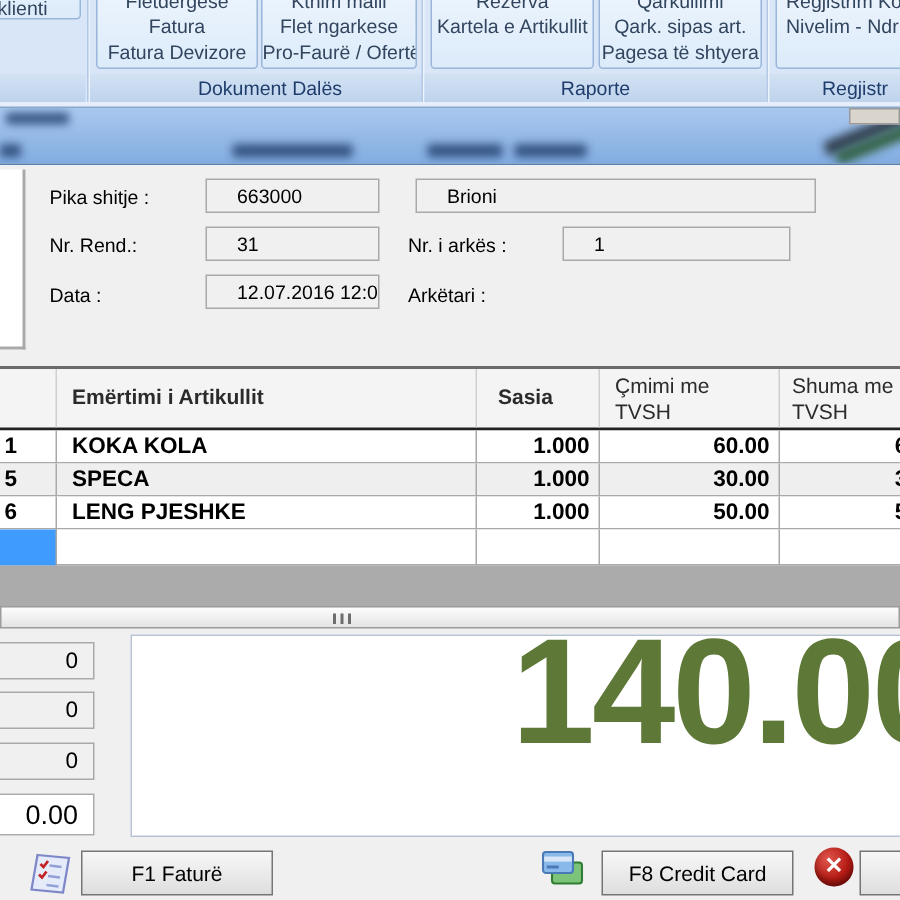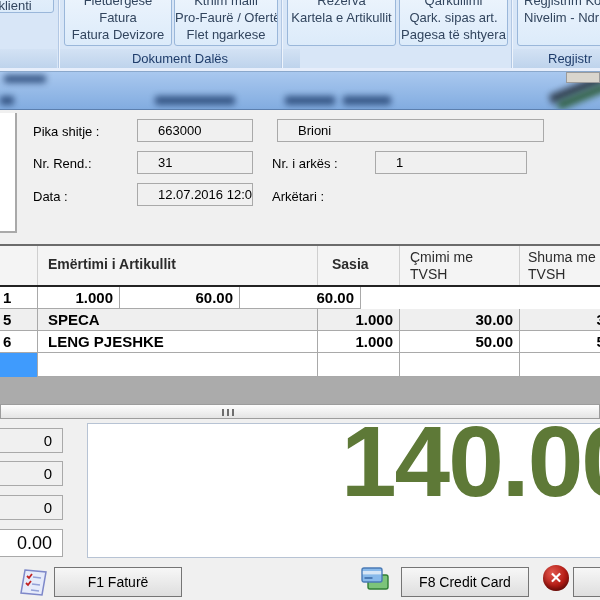--- a/index.html
+++ b/index.html
@@ -88,38 +88,41 @@
 
     <div class="rgroup-sep" style="left:58px;"></div>
 
     <div class="ribbon-btn" style="left:64px;top:-13px;width:108px;height:59px;">
       <div class="rline">Fletdërgese</div>
       <div class="rline">Fatura</div>
       <div class="rline">Fatura Devizore</div>
     </div>
     <div class="ribbon-btn" style="left:174px;top:-13px;width:104px;height:59px;">
       <div class="rline">Kthim malli</div>
+      <div class="rline">Flet ngarkese</div>
       <div class="rline">Pro-Faurë / Ofertë</div>
-      <div class="rline">Flet ngarkese</div>
     </div>
     <div class="group-band" style="left:60px;width:240px;">
       <span>Dokument Dalës</span>
     </div>
 
     <div class="rgroup-sep" style="left:281px;"></div>
 
     <div class="ribbon-btn" style="left:287px;top:-13px;width:109px;height:59px;">
       <div class="rline">Rezerva</div>
       <div class="rline">Kartela e Artikullit</div>
       <div class="rline"></div>
     </div>
     <div class="ribbon-btn" style="left:399px;top:-13px;width:109px;height:59px;">
       <div class="rline">Qarkullimi</div>
       <div class="rline">Qark. sipas art.</div>
       <div class="rline">Pagesa të shtyera</div>
+    </div>
+    <div class="group-band" style="left:283px;width:228px;">
+      <span>Raporte</span>
     </div>
 
     <div class="rgroup-sep" style="left:511px;"></div>
 
     <div class="ribbon-btn" style="left:517px;top:-13px;width:150px;height:59px;text-align:left;padding-left:6px;">
       <div class="rline">Regjistrim Ko</div>
       <div class="rline">Nivelim - Ndr</div>
       <div class="rline"></div>
     </div>
     <div class="group-band" style="left:513px;width:87px;text-align:left;padding-left:35px;">
@@ -160,20 +163,21 @@
   <div id="tbl-header">
     <div class="hc c0"></div>
     <div class="hc c1" style="line-height:37px;font-weight:bold;">Emërtimi i Artikullit</div>
     <div class="hc c2" style="line-height:37px;padding-left:14px;">Sasia</div>
     <div class="hc c3" style="line-height:17px;padding:3px 18px 0 10px;">Çmimi me TVSH</div>
     <div class="hc c4" style="line-height:17px;padding:3px 30px 0 8px;">Shuma me TVSH</div>
   </div>
 
   <div class="trow" style="top:287px;">
     <div class="tc c0">1</div>
+    <div class="tc c1">KOKA KOLA</div>
     <div class="tc c2 num">1.000</div>
     <div class="tc c3 num">60.00</div>
     <div class="tc c4 num">60.00</div>
   </div>
   <div class="trow" style="top:309px;background:#efefef;">
     <div class="tc c0">5</div>
     <div class="tc c1">SPECA</div>
     <div class="tc c2 num">1.000</div>
     <div class="tc c3 num">30.00</div>
     <div class="tc c4 num">30.00</div>

